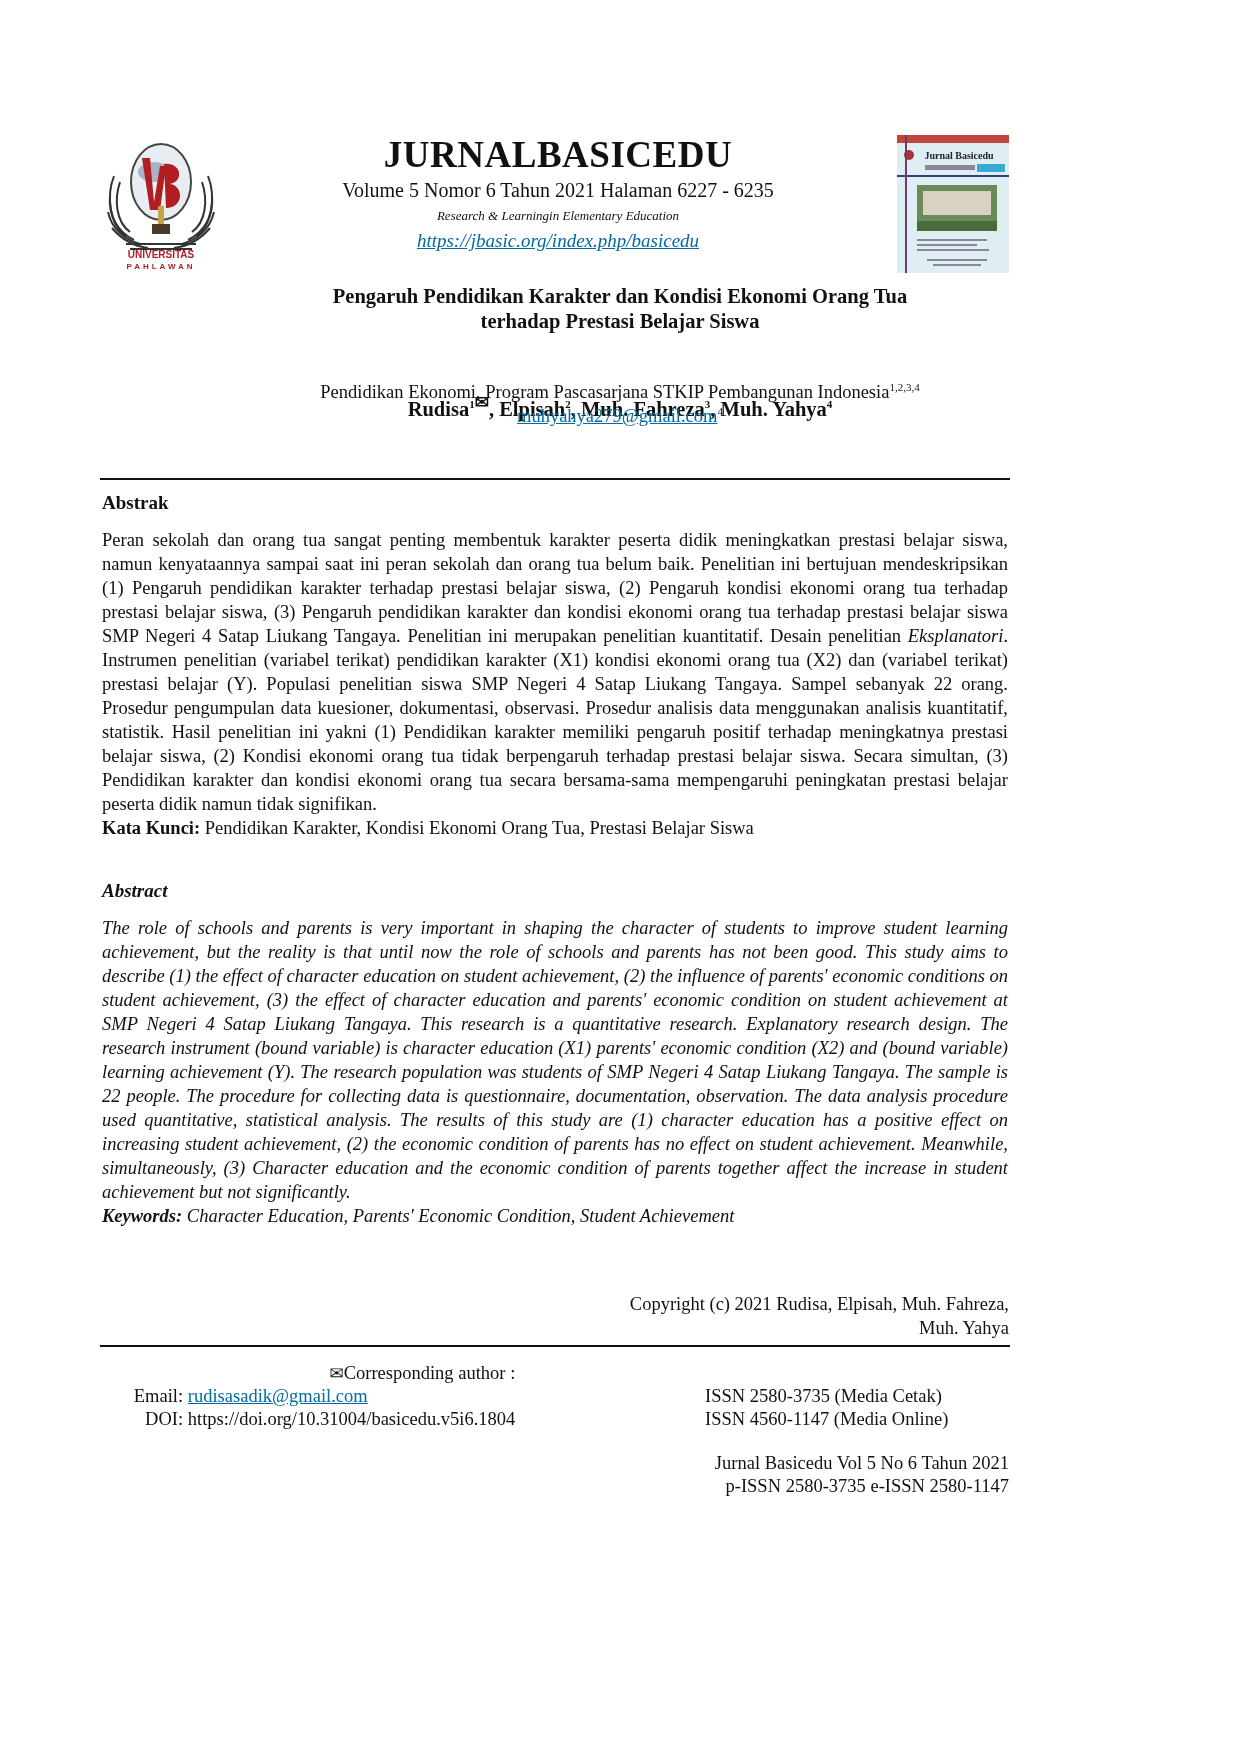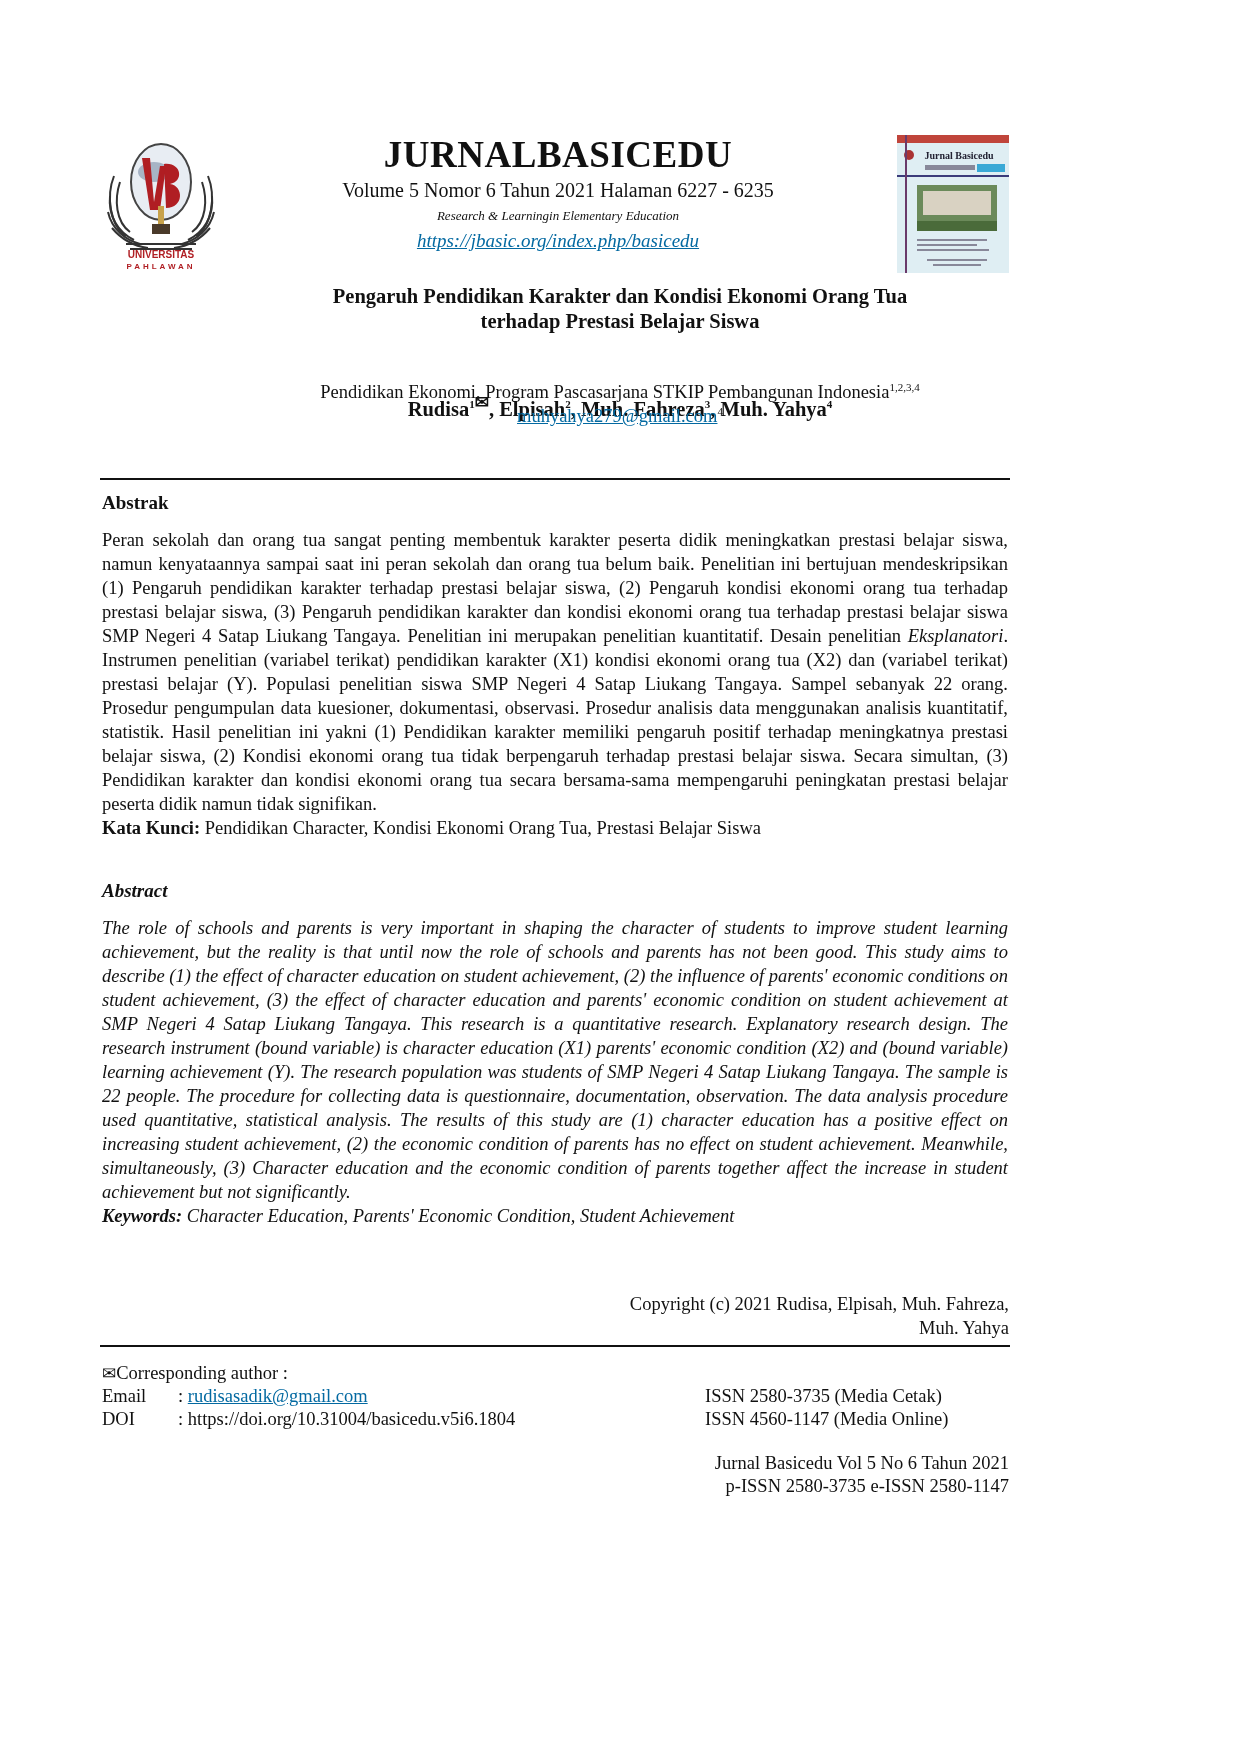--- a/index.html
+++ b/index.html
@@ -30,21 +30,21 @@
   .body-text p { margin:0; text-align:justify; text-align-last:left; }
   .italic { font-style:italic; }
 
   #abstrak-head { top:492px; }
   #abstrak-body { top:528px; }
   #abstract-head { top:880px; font-style:italic; }
   #abstract-body { top:916px; font-style:italic; }
 
   #copyright { left:560px; top:1292px; width:449px; text-align:right; font-size:18.5px; line-height:24px; }
 
-  #footer-left { left:102px; top:1362px; font-size:18.5px; line-height:23px; }
+  #footer-left { left:102px; top:1362px; font-size:18.5px; line-height:23px;text-align:right; }
   #footer-left .row { display:flex; }
   #footer-left .lbl { width:76px; }
   #footer-right { left:705px; top:1385px; font-size:18.5px; line-height:23px; }
   #footer-journal { left:640px; top:1452px; width:369px; text-align:right; font-size:18.5px; line-height:23px; }
   .env { font-size:17px; }
 </style>
 </head>
 <body>
 
 <div id="logo" class="abs">
@@ -127,21 +127,21 @@
   <div>
     <a class="lnk">muhyahya279@gmail.com</a><sup>4</sup>
   </div>
 </div>
 
 <div class="abs rule" style="top:478px;"></div>
 
 <div id="abstrak-head" class="abs section-head">Abstrak</div>
 <div id="abstrak-body" class="abs body-text">
   <p><span>Peran sekolah dan orang tua sangat penting membentuk karakter peserta didik meningkatkan prestasi belajar siswa, namun kenyataannya sampai saat ini peran sekolah dan orang tua belum baik. Penelitian ini bertujuan mendeskripsikan (1) Pengaruh pendidikan karakter terhadap prestasi belajar siswa, (2) Pengaruh kondisi ekonomi orang tua terhadap prestasi belajar siswa, (3) Pengaruh pendidikan karakter dan kondisi ekonomi orang tua terhadap prestasi belajar siswa SMP Negeri 4 Satap Liukang Tangaya. Penelitian ini merupakan penelitian kuantitatif. Desain penelitian </span><i>Eksplanatori</i><span>. Instrumen penelitian (variabel terikat) pendidikan karakter (X1) kondisi ekonomi orang tua (X2) dan (variabel terikat) prestasi belajar (Y). Populasi penelitian siswa SMP Negeri 4 Satap Liukang Tangaya. Sampel sebanyak 22 orang. Prosedur pengumpulan data kuesioner, dokumentasi, observasi. Prosedur analisis data menggunakan analisis kuantitatif, statistik. Hasil penelitian ini yakni (1) Pendidikan karakter memiliki pengaruh positif terhadap meningkatnya prestasi belajar siswa, (2) Kondisi ekonomi orang tua tidak berpengaruh terhadap prestasi belajar siswa. Secara simultan, (3) Pendidikan karakter dan kondisi ekonomi orang tua secara bersama-sama mempengaruhi peningkatan prestasi belajar peserta didik namun tidak signifikan.</span></p>
-  <p><b>Kata Kunci:</b> <span>Pendidikan Character, Kondisi Ekonomi Orang Tua, Prestasi Belajar Siswa</span></p>
+  <p><b>Kata Kunci:</b> <span>Pendidikan Karakter, Kondisi Ekonomi Orang Tua, Prestasi Belajar Siswa</span></p>
 </div>
 
 <div id="abstract-head" class="abs section-head">Abstract</div>
 <div id="abstract-body" class="abs body-text italic">
   <p>The role of schools and parents is very important in shaping the character of students to improve student learning achievement, but the reality is that until now the role of schools and parents has not been good. This study aims to describe (1) the effect of character education on student achievement, (2) the influence of parents' economic conditions on student achievement, (3) the effect of character education and parents' economic condition on student achievement at SMP Negeri 4 Satap Liukang Tangaya. This research is a quantitative research. Explanatory research design. The research instrument (bound variable) is character education (X1) parents' economic condition (X2) and (bound variable) learning achievement (Y). The research population was students of SMP Negeri 4 Satap Liukang Tangaya. The sample is 22 people. The procedure for collecting data is questionnaire, documentation, observation. The data analysis procedure used quantitative, statistical analysis. The results of this study are (1) character education has a positive effect on increasing student achievement, (2) the economic condition of parents has no effect on student achievement. Meanwhile, simultaneously, (3) Character education and the economic condition of parents together affect the increase in student achievement but not significantly.</p>
   <p><b>Keywords:</b> <span>Character Education, Parents' Economic Condition, Student Achievement</span></p>
 </div>
 
 <div id="copyright" class="abs">
   <div>Copyright (c) 2021 Rudisa, Elpisah, Muh. Fahreza,</div>

